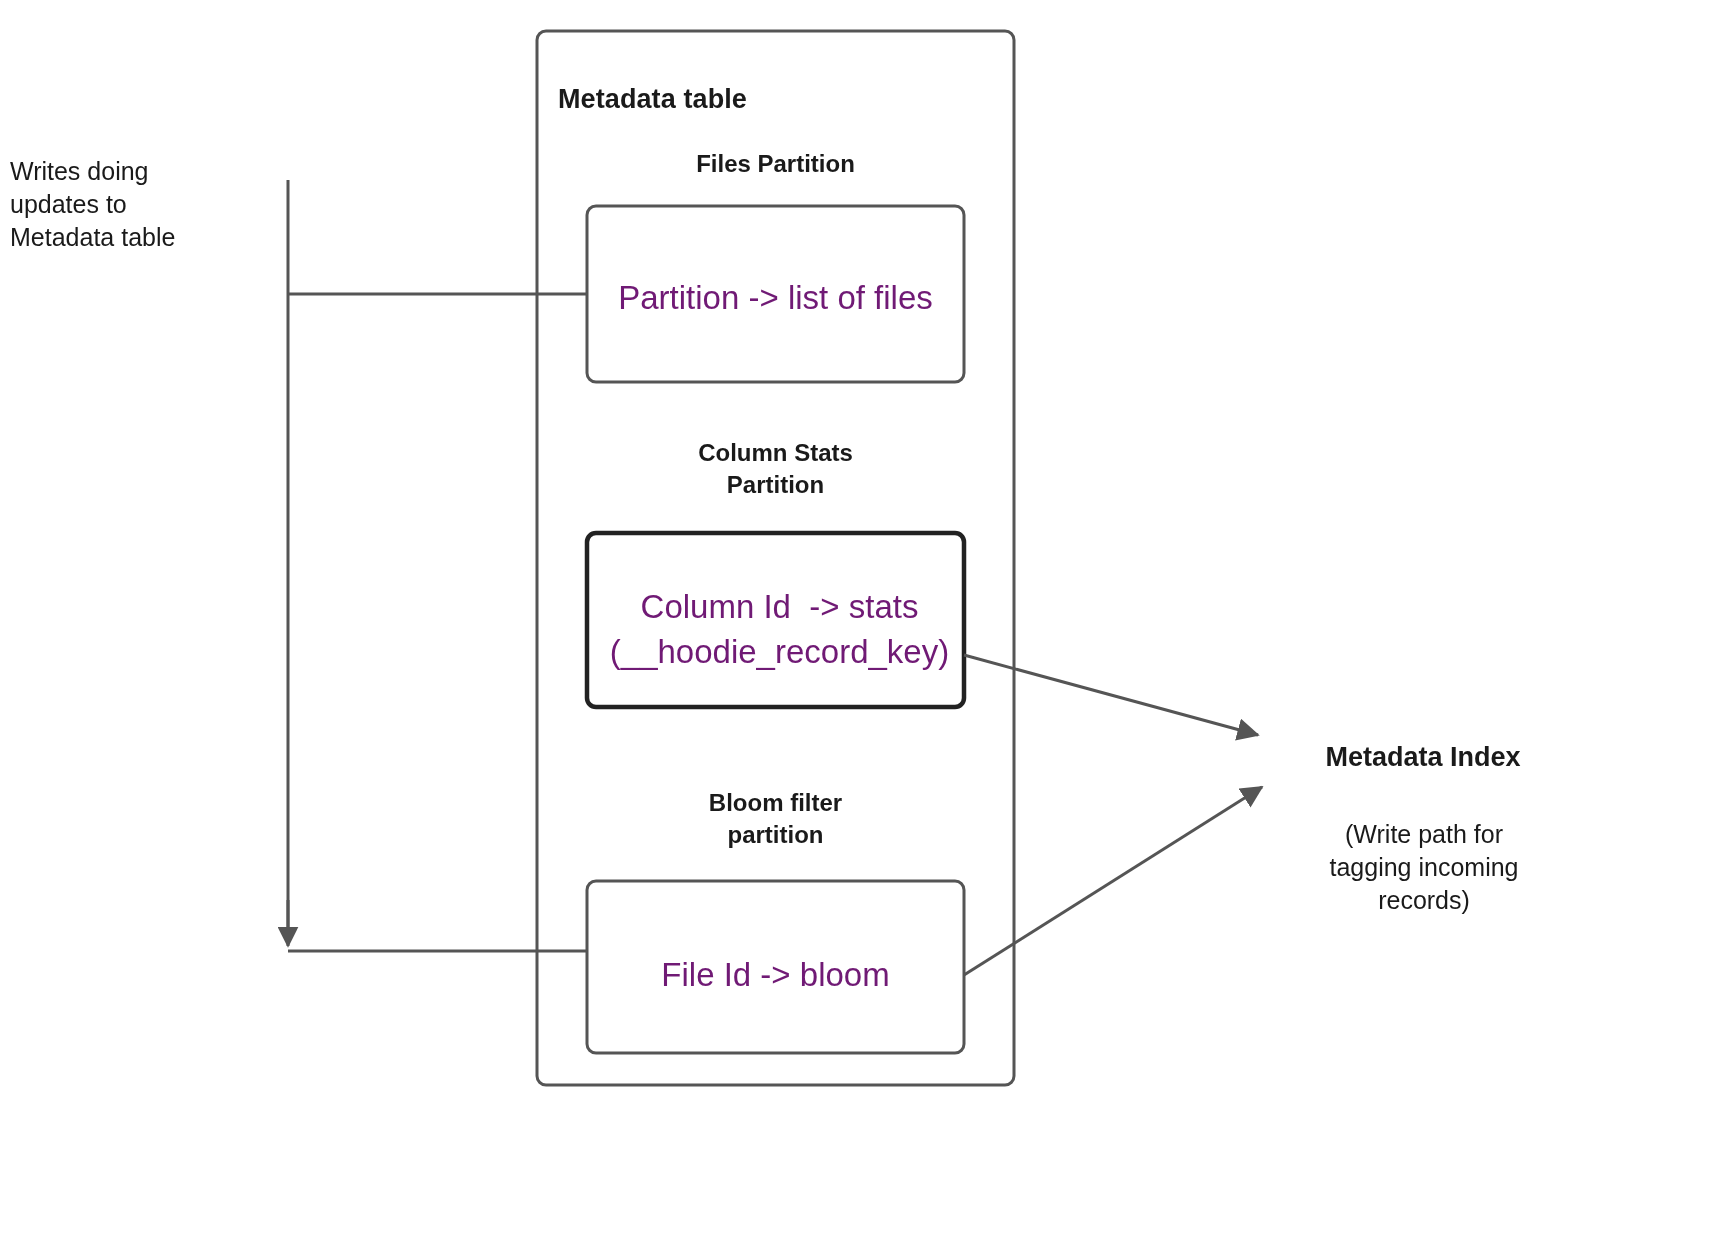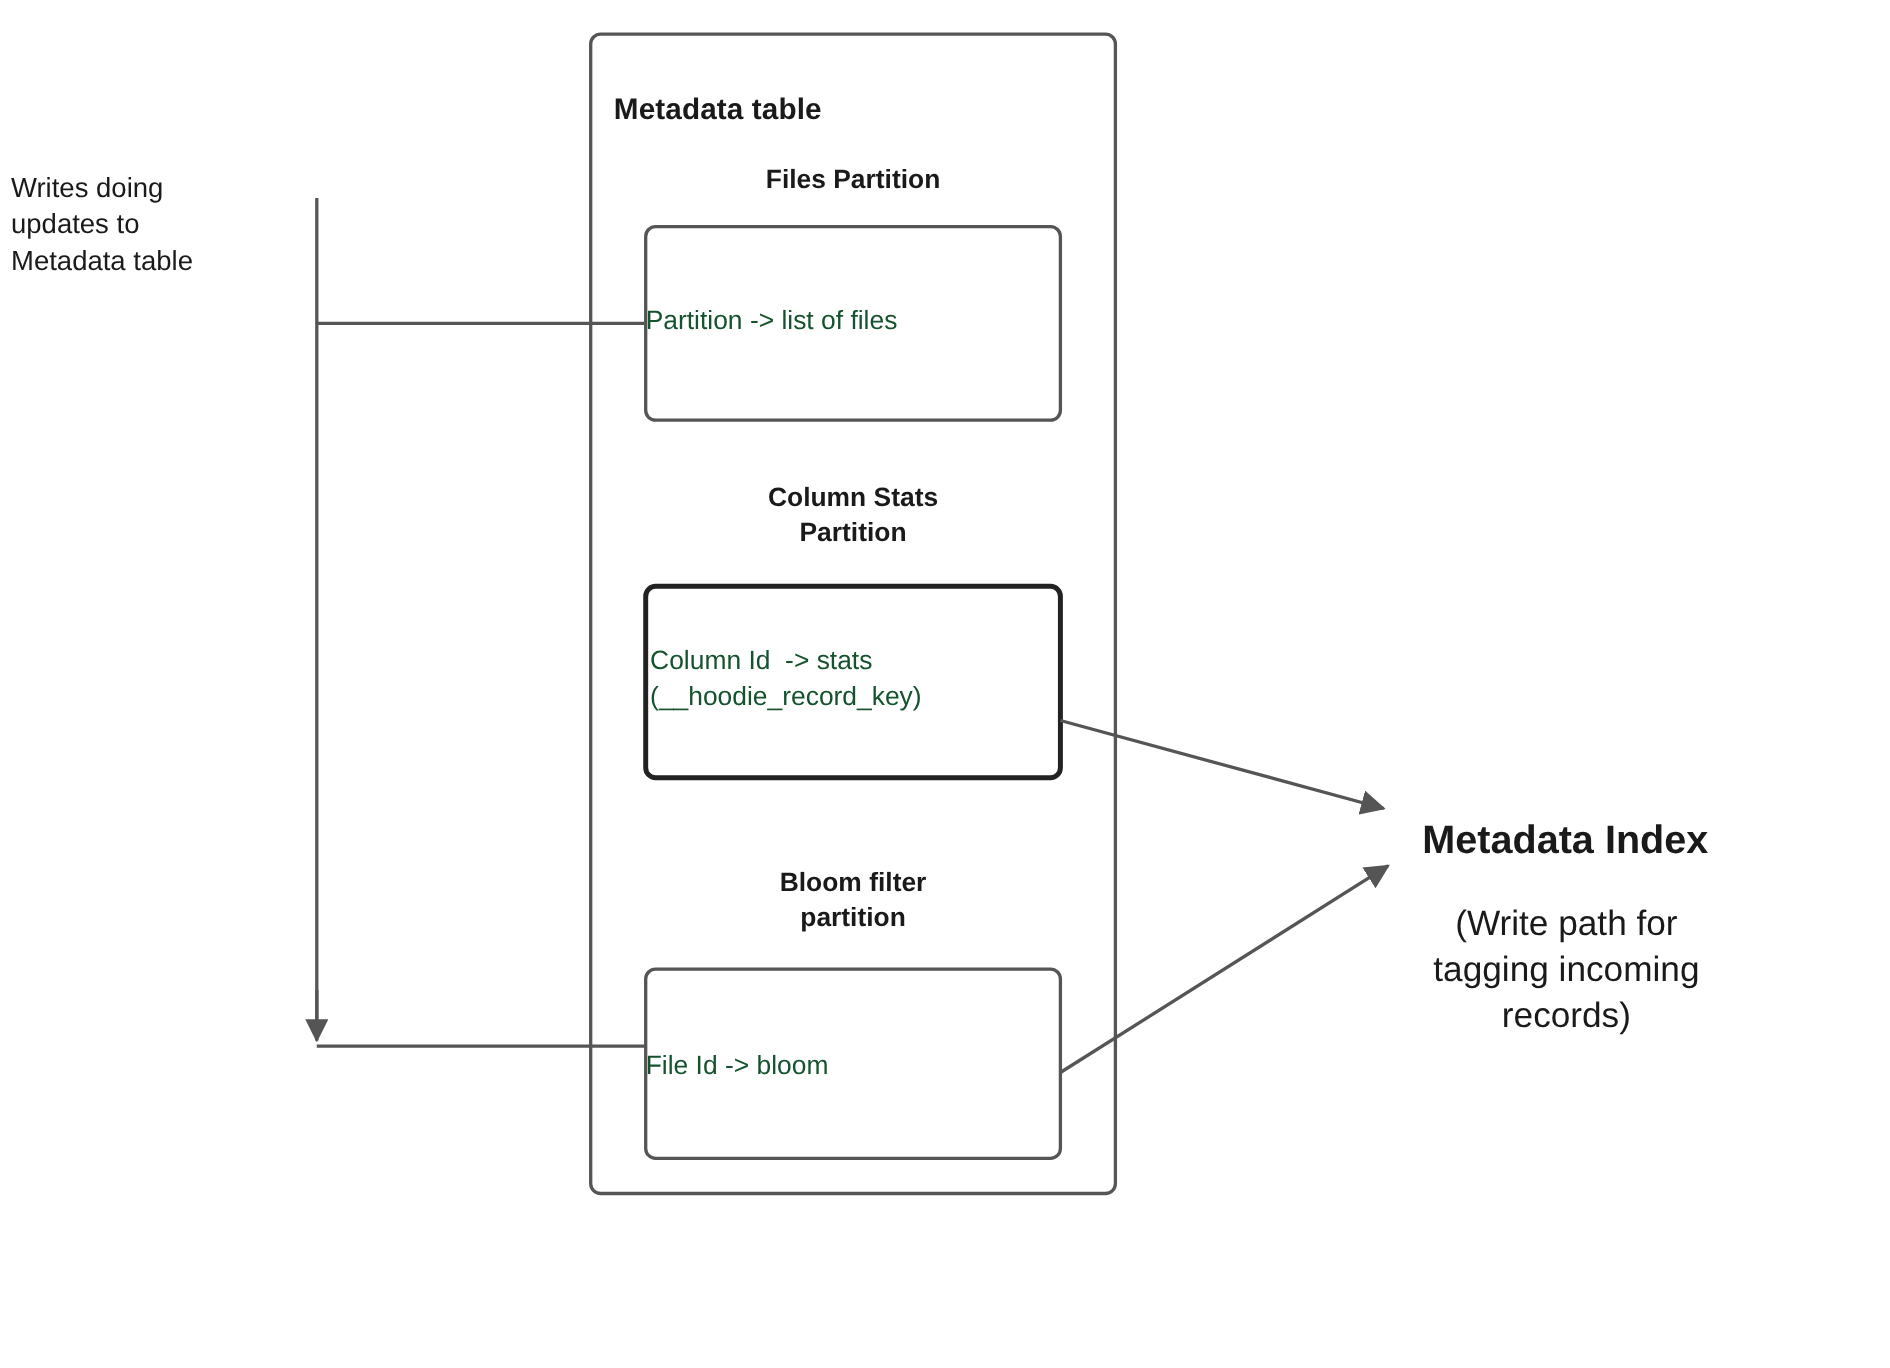--- a/index.html
+++ b/index.html
@@ -23,30 +23,30 @@
   }
 
   .part-title{
     font-size:24px;font-weight:bold;text-align:center;line-height:1.35;
   }
   .pt-files{left:588px;top:148px;width:375px;}
   .pt-colstats{left:588px;top:437px;width:375px;}
   .pt-bloom{left:588px;top:787px;width:375px;}
 
   .box-text{
-    font-size:24px;text-align:left;line-height:1.36;color:#14532d;
+    font-size:33px;text-align:center;line-height:1.36;color:#701a75;
   }
 
   .mi-title{
     left:1258px;top:740px;width:330px;
-    font-size:36px;font-weight:bold;text-align:center;
+    font-size:27px;font-weight:bold;text-align:center;
   }
   .mi-caption{
     left:1290px;top:818px;width:268px;
-    font-size:32px;text-align:center;line-height:1.32;
+    font-size:25px;text-align:center;line-height:1.32;
   }
 </style>
 </head>
 <body>
 
 <div id="canvas">
 
   <svg class="layer" viewBox="0 0 1718 1244">
     <defs>
       <marker id="arrow" viewBox="0 0 10 10" refX="9.2" refY="5" markerWidth="7.5" markerHeight="7.5" orient="auto-start-reverse">

